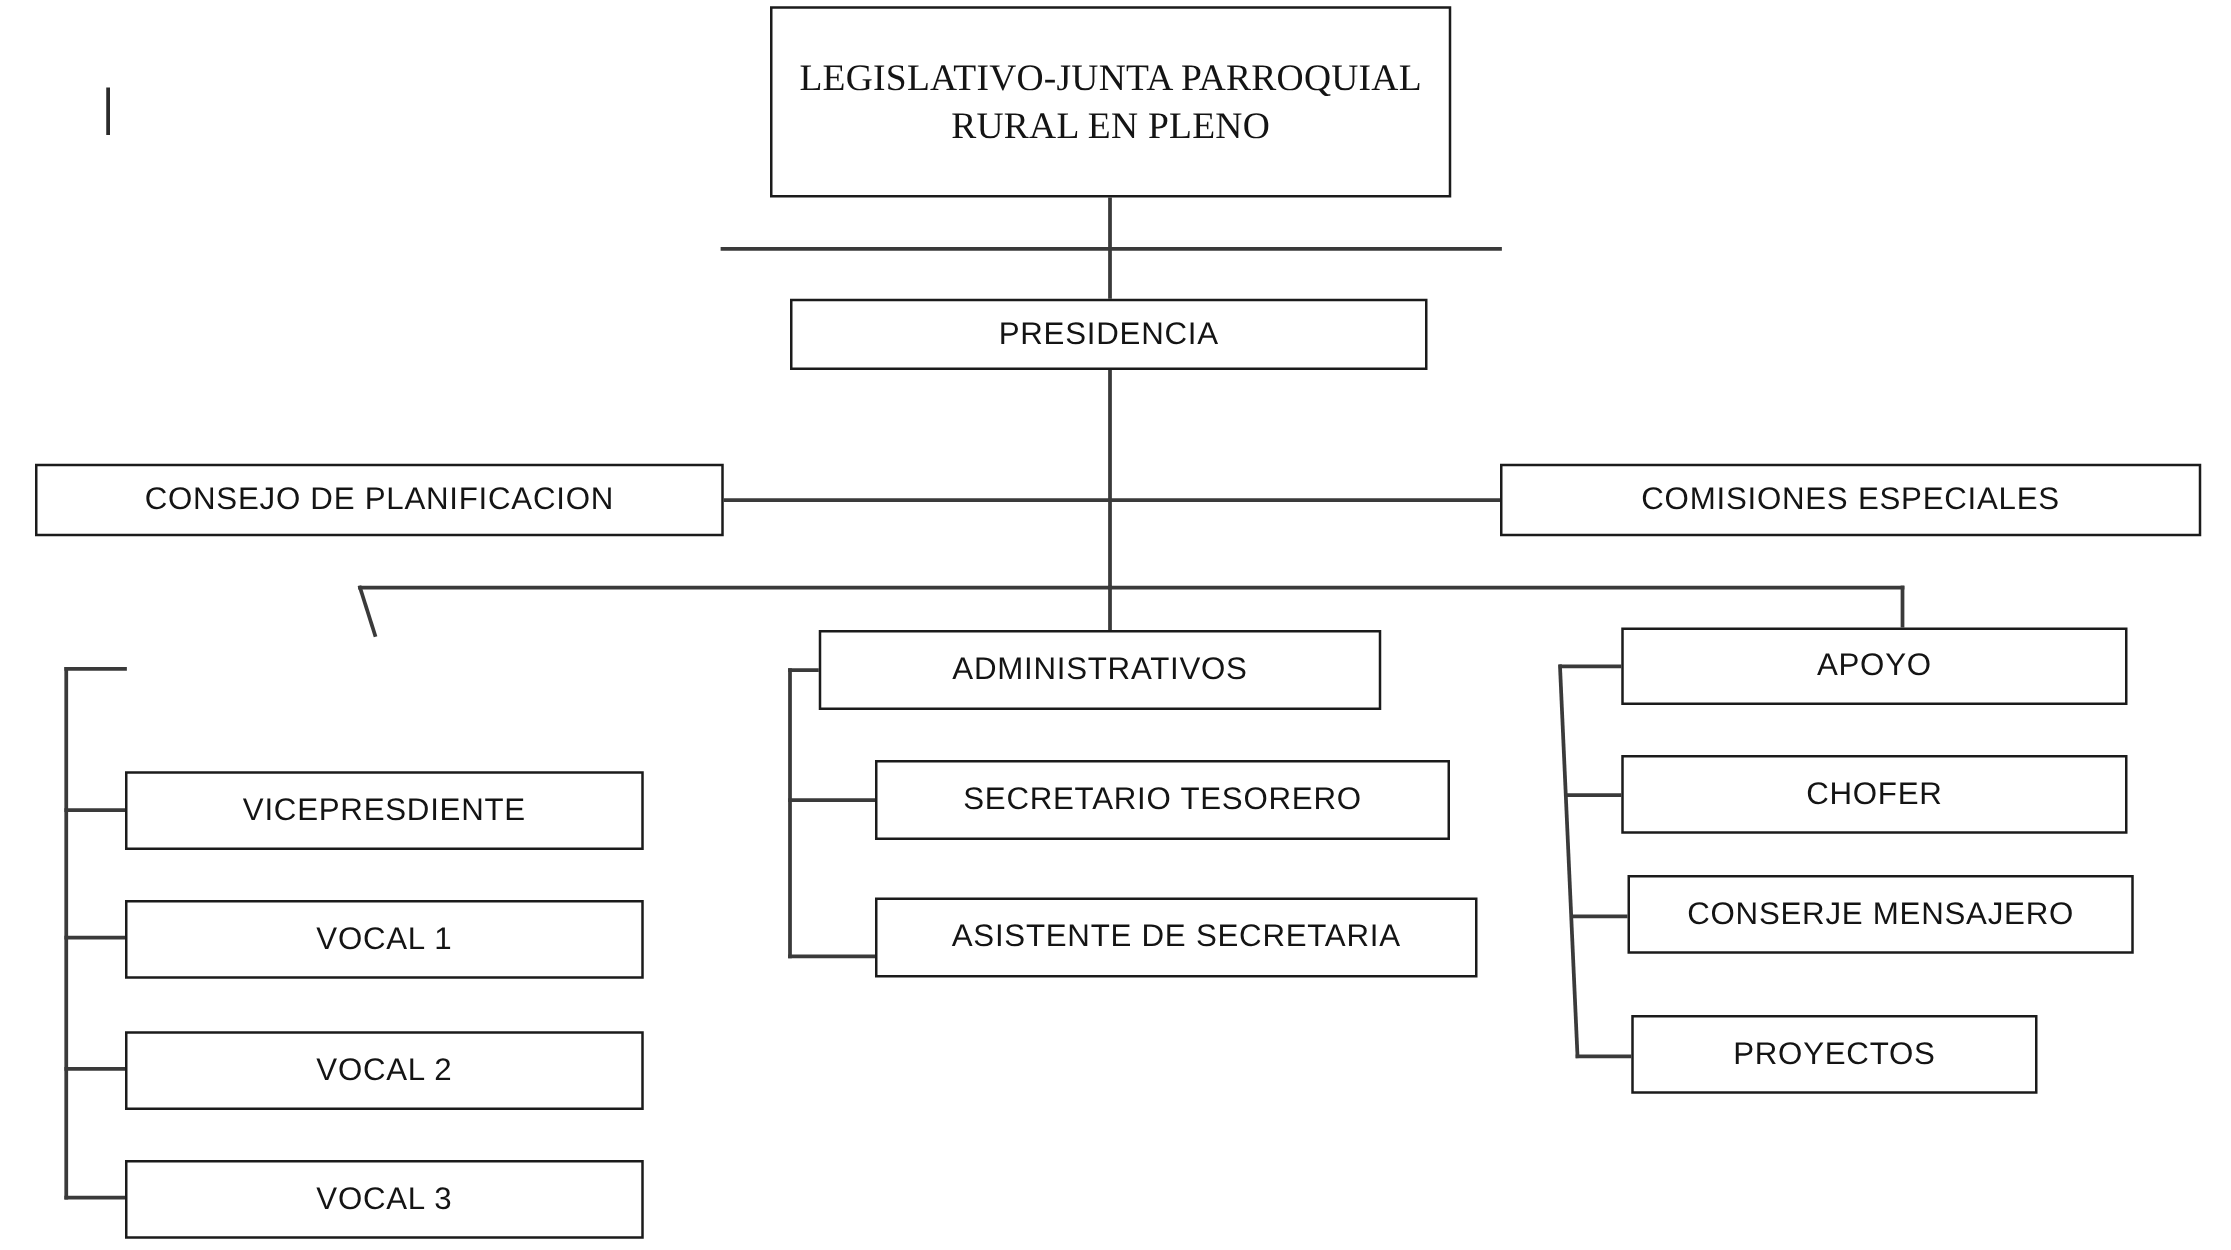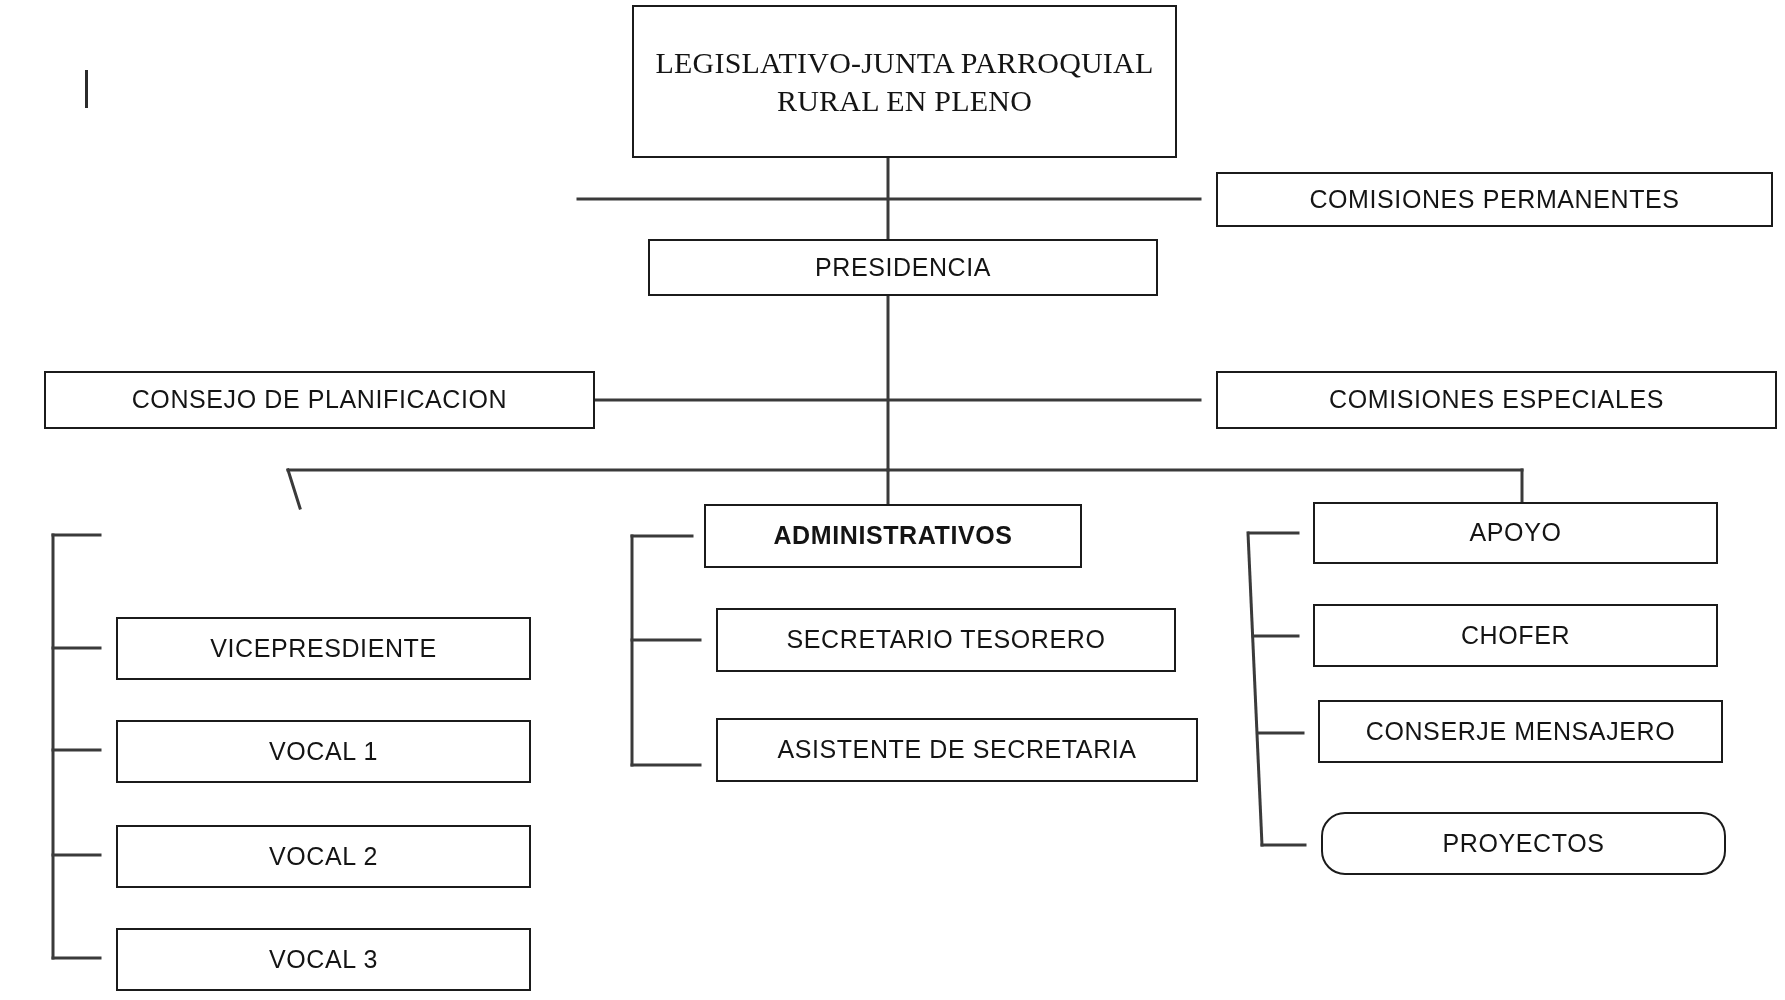--- a/index.html
+++ b/index.html
@@ -35,21 +35,20 @@
     display: flex;
     align-items: center;
     justify-content: center;
     text-align: center;
     color: #141414;
     font-family: "Liberation Sans", sans-serif;
     font-size: 25px;
     letter-spacing: 0.6px;
     line-height: 1.18;
     z-index: 5;
-    margin-left: 16px;
   }
   .node.serif {
     font-family: "Liberation Serif", serif;
     font-size: 30px;
     letter-spacing: 0.2px;
     line-height: 1.26;
     padding: 0 14px;
   }
   .caret {
     position: absolute;
@@ -99,48 +98,47 @@
       <line x1="1249" y1="533" x2="1298" y2="533"></line>
       <line x1="1253" y1="636" x2="1298" y2="636"></line>
       <line x1="1258" y1="733" x2="1303" y2="733"></line>
       <line x1="1262" y1="845" x2="1305" y2="845"></line>
     </g>
   </svg>
 
   <div class="node serif" style="left:616px; top:5px; width:545px; height:153px;">LEGISLATIVO-JUNTA PARROQUIAL RURAL EN PLENO</div>
 
 
-  <div class="node" style="left:1200px; top:172px; width:557px; height:55px;">COMISIONES PERMANENTES</div>
 
   <div class="node" style="left:632px; top:239px; width:510px; height:57px;">PRESIDENCIA</div>
 
   <div class="node" style="left:28px; top:371px; width:551px; height:58px;text-align:right;">CONSEJO DE PLANIFICACION</div>
 
   <div class="node" style="left:1200px; top:371px; width:561px; height:58px;">COMISIONES ESPECIALES</div>
 
 
-  <div class="node" style="left:688px; top:504px; width:378px; height:64px;font-weight:bold;">ADMINISTRATIVOS</div>
+  <div class="node" style="left:655px; top:504px; width:450px; height:64px;">ADMINISTRATIVOS</div>
 
   <div class="node" style="left:1297px; top:502px; width:405px; height:62px;">APOYO</div>
 
   <div class="node" style="left:100px; top:617px; width:415px; height:63px;">VICEPRESDIENTE</div>
 
   <div class="node" style="left:100px; top:720px; width:415px; height:63px;">VOCAL 1</div>
 
   <div class="node" style="left:100px; top:825px; width:415px; height:63px;">VOCAL 2</div>
 
   <div class="node" style="left:100px; top:928px; width:415px; height:63px;">VOCAL 3</div>
 
   <div class="node" style="left:700px; top:608px; width:460px; height:64px;">SECRETARIO TESORERO</div>
 
   <div class="node" style="left:700px; top:718px; width:482px; height:64px;">ASISTENTE DE SECRETARIA</div>
 
   <div class="node" style="left:1297px; top:604px; width:405px; height:63px;">CHOFER</div>
 
   <div class="node" style="left:1302px; top:700px; width:405px; height:63px;">CONSERJE MENSAJERO</div>
 
-  <div class="node" style="left:1305px; top:812px; width:405px; height:63px;border-radius:24px;">PROYECTOS</div>
+  <div class="node" style="left:1305px; top:812px; width:325px; height:63px;">PROYECTOS</div>
 
   <div class="caret" style="left:85px; top:70px; height:38px;"></div>
 
   <div class="smudge" style="left:399px; top:1000px; width:4px; height:0px;"></div>
 
 </div>
 
 </body></html>

